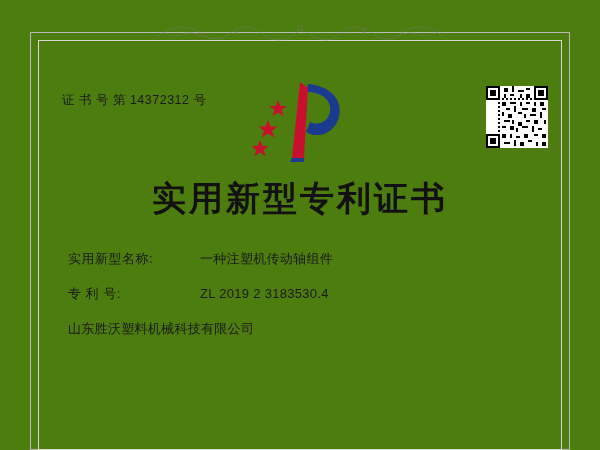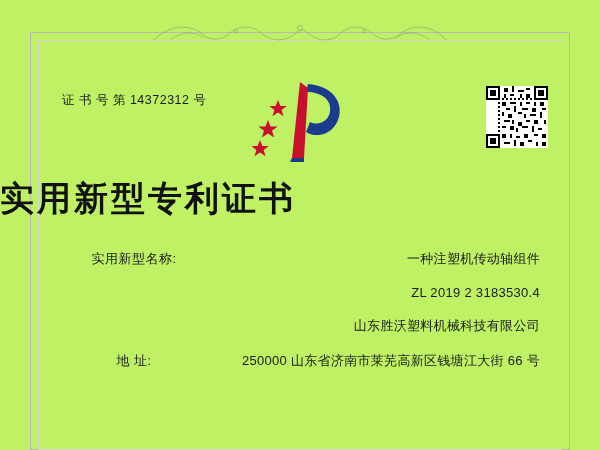--- a/index.html
+++ b/index.html
@@ -12,21 +12,21 @@
     height: 450px;
     overflow: hidden;
     font-family: "Liberation Sans", sans-serif;
     color: #1a1a1a;
   }
 
   #certificate {
     position: relative;
     width: 600px;
     height: 450px;
-    background: #bef264;
+    background: #4d7c0f;
   }
 
   
   .frame-outer {
     position: absolute;
     left: 30px;
     top: 32px;
     right: 30px;
     bottom: 0px;
     border: 1px solid #b9b9b9;
@@ -82,20 +82,21 @@
     height: 62px;
   }
   .qr svg { display: block; }
 
   
   .title {
     position: absolute;
     left: 0;
     right: 0;
     top: 176px;
+    text-align: center;
     font-family: "DejaVu Serif", "Liberation Serif", serif;
     font-weight: bold;
     font-size: 34px;
     letter-spacing: 3px;
     color: #111111;
   }
 
   
   .fields {
     position: absolute;
@@ -108,26 +109,24 @@
     align-items: baseline;
     margin-bottom: 17px;
     font-size: 13px;
     color: #1a1a1a;
     white-space: nowrap;
   }
   .field-label {
     width: 132px;
     flex: 0 0 132px;
     letter-spacing: 0.5px;
-    text-align: center;
   }
   .field-value {
     flex: 1 1 auto;
     letter-spacing: 0.3px;
-    text-align: right;
   }
 </style>
 </head>
 <body>
 
 <div id="certificate">
 
   <div class="frame-outer"></div>
   <div class="frame-inner"></div>
 
@@ -258,24 +257,21 @@
   </div>
 
   <div class="title">实用新型专利证书</div>
 
   <div class="fields">
     <div class="field-row">
       <span class="field-label">实用新型名称:</span>
       <span class="field-value">一种注塑机传动轴组件</span>
     </div>
     <div class="field-row">
+      <span class="field-label">专 利 号:</span>
       <span class="field-value">ZL 2019 2 3183530.4</span>
     </div>
     <div class="field-row">
       <span class="field-value">山东胜沃塑料机械科技有限公司</span>
     </div>
-    <div class="field-row">
-      <span class="field-label">地        址:</span>
-      <span class="field-value">250000  山东省济南市莱芜高新区钱塘江大街 66 号</span>
-    </div>
   </div>
 
 </div>
 
 </body></html>

